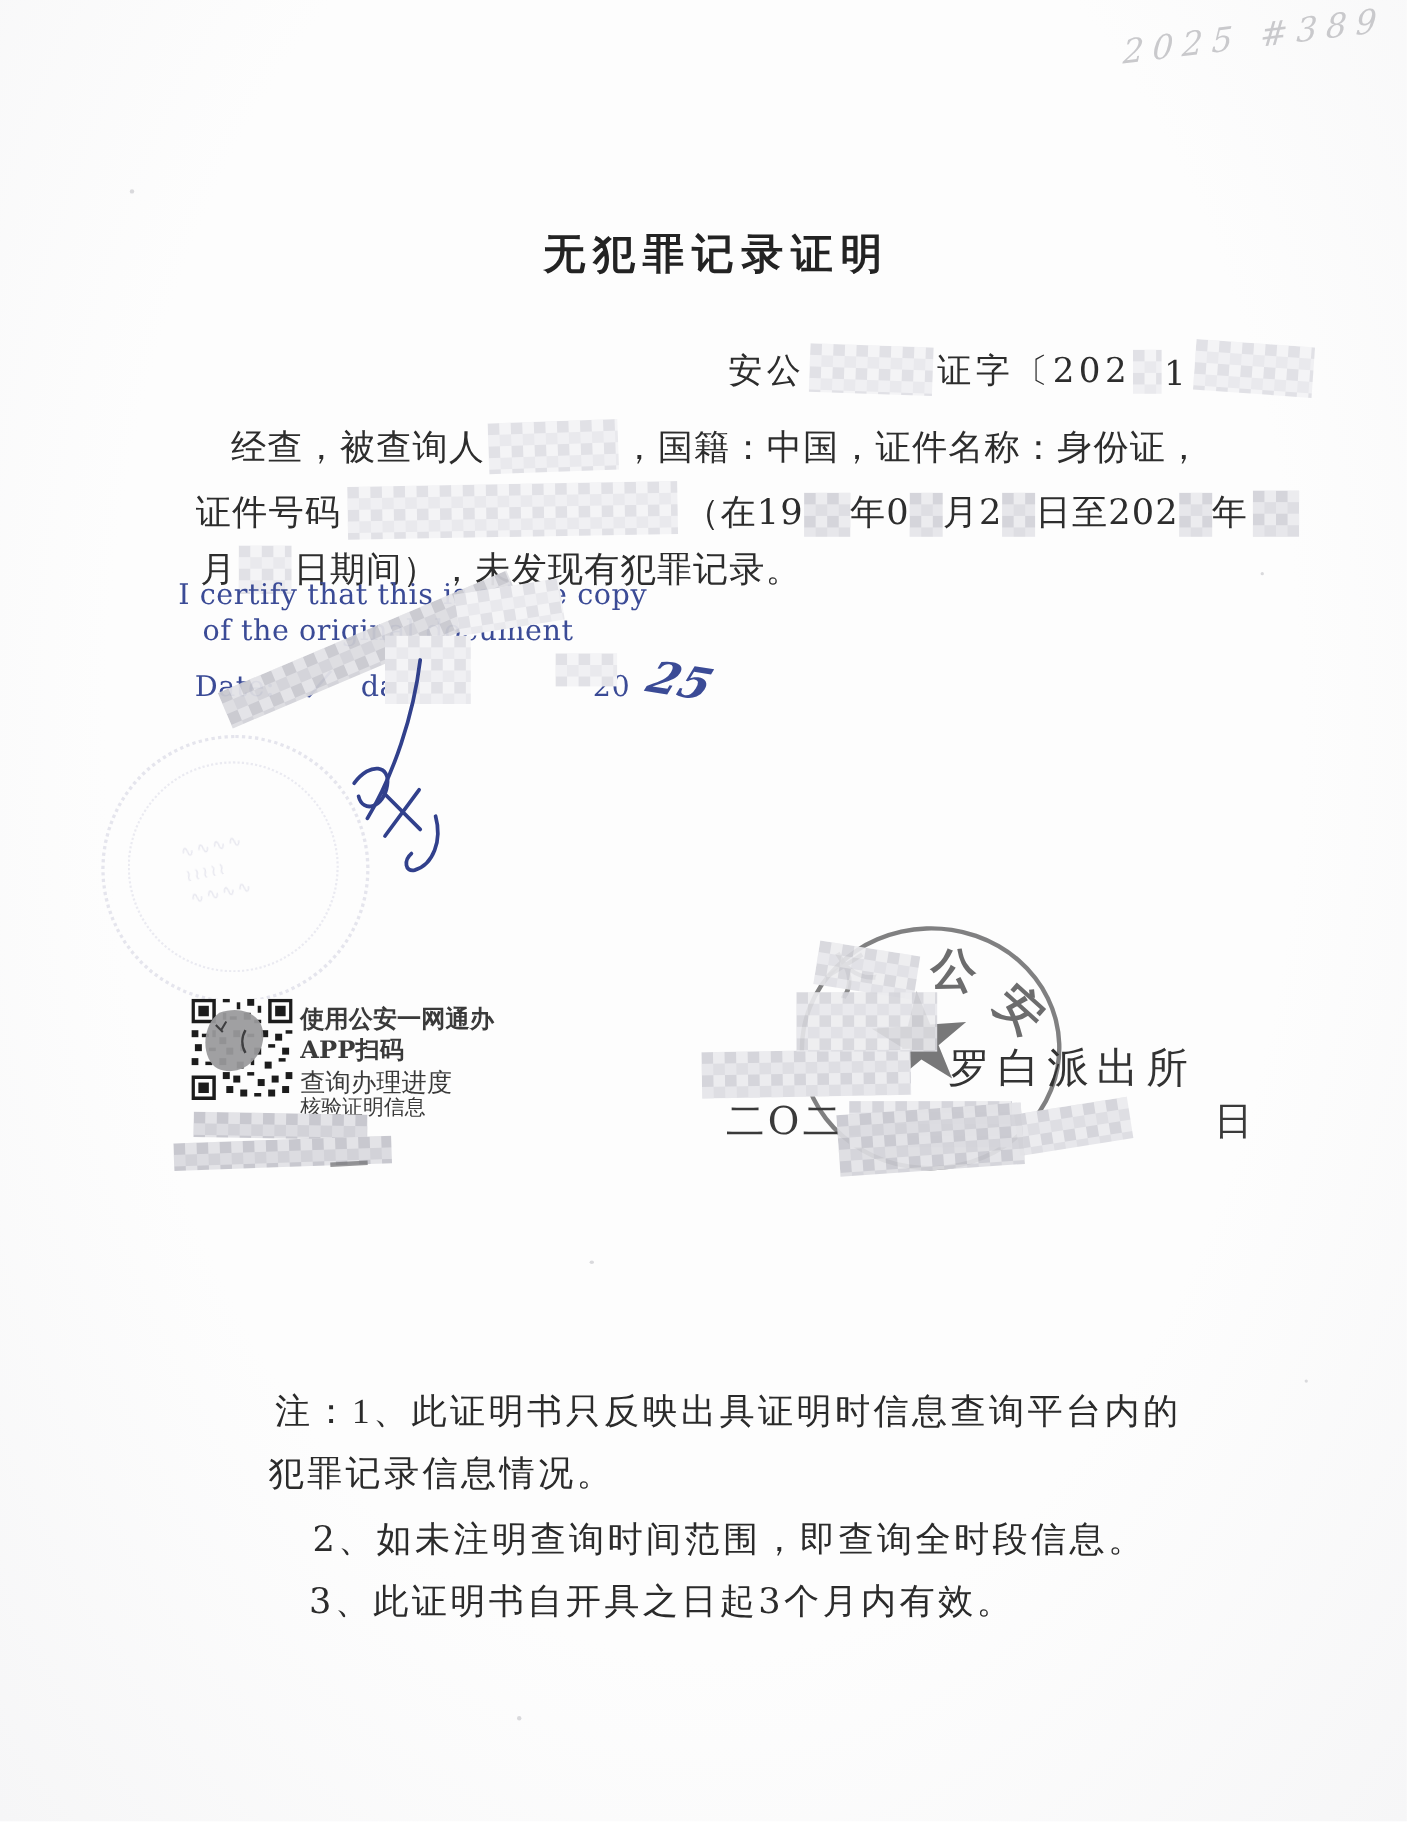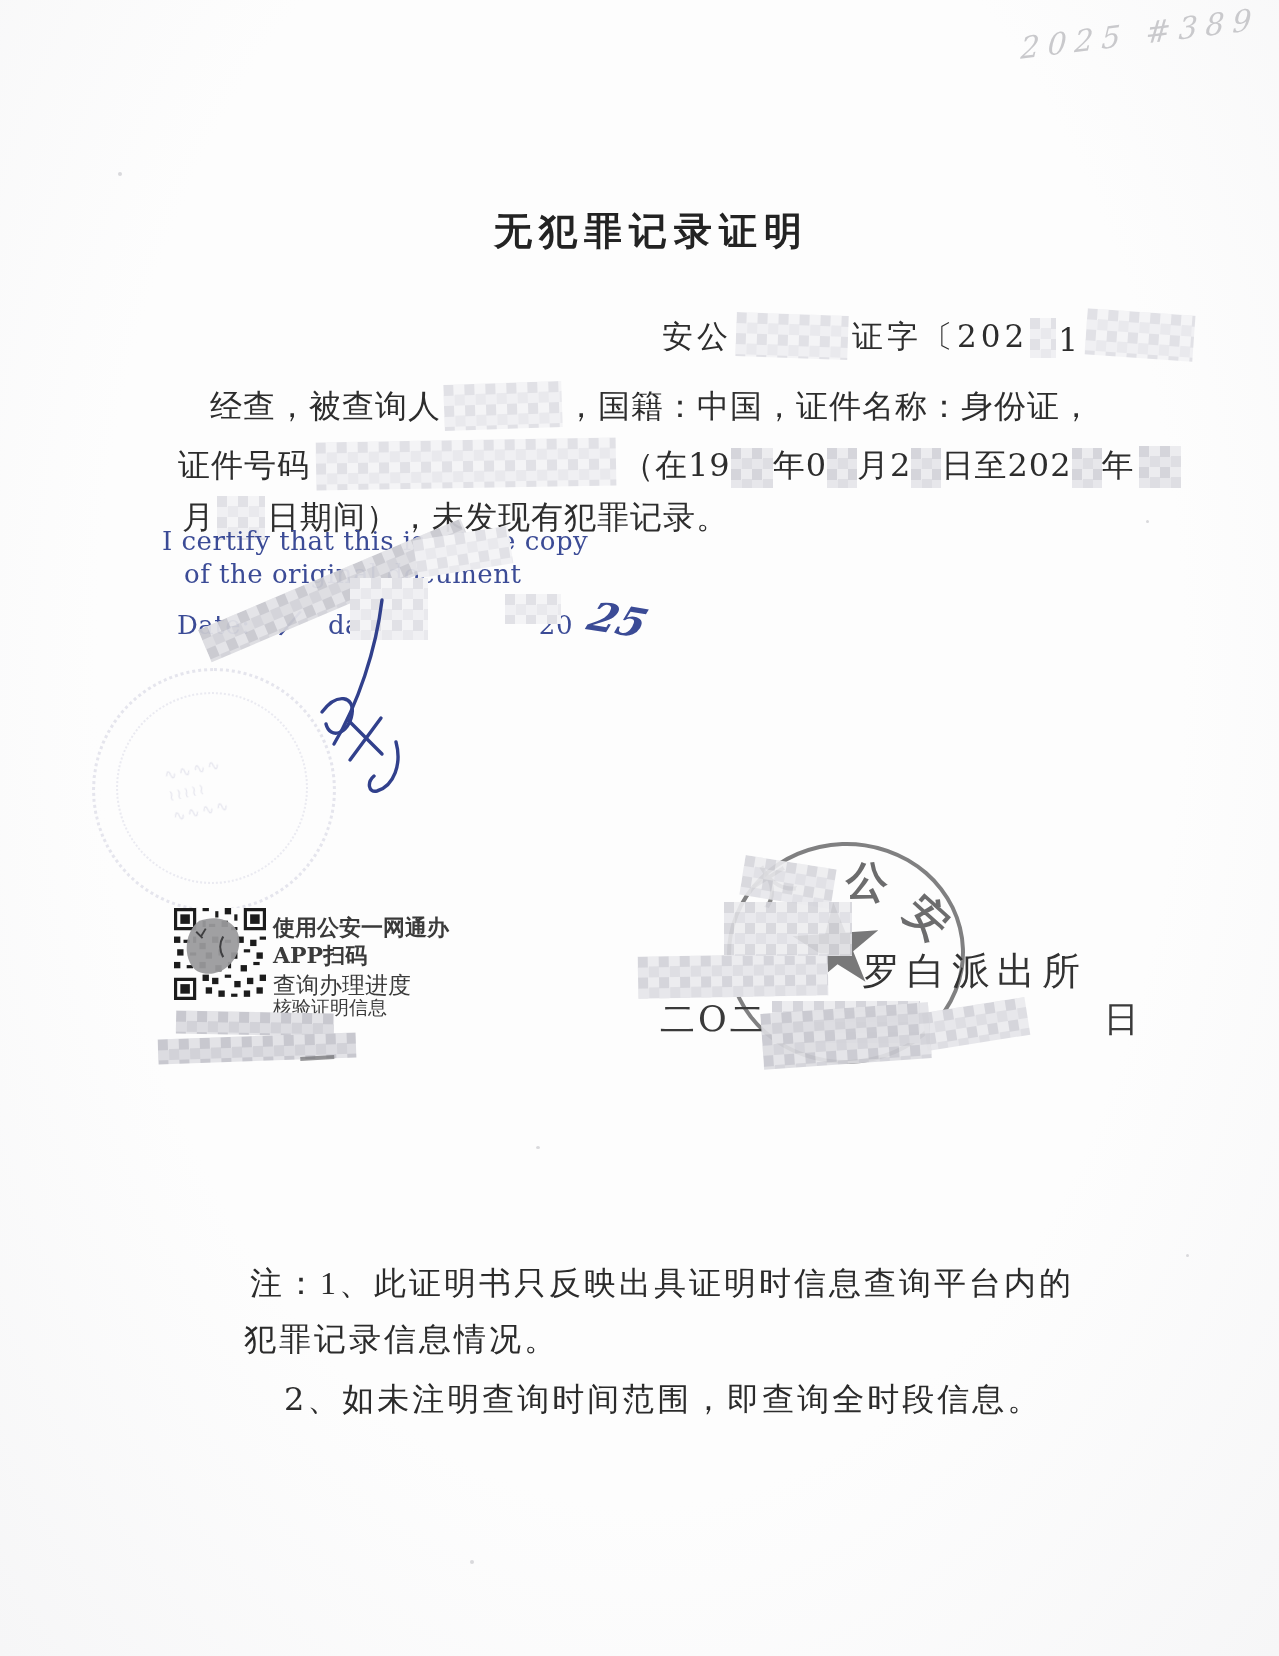--- a/index.html
+++ b/index.html
@@ -194,20 +194,21 @@
     <span class="sealdate" style="margin-left:66px;">日</span>
   </div>
 
   <div class="abs mz" style="left:742px;top:862px;width:92px;height:40px;transform:rotate(9deg);opacity:.9;"></div>
   <div class="abs mz" style="left:724px;top:902px;width:128px;height:54px;opacity:.9;"></div>
   <div class="abs mz mid" style="left:762px;top:1008px;width:168px;height:56px;transform:rotate(-4deg);opacity:.92;"></div>
 
   <div class="abs note" style="left:250px;top:1262px;font-family:Liberation Serif, serif;">注：1、此证明书只反映出具证明时信息查询平台内的</div>
   <div class="abs note" style="left:212px;top:1318px;margin-left:32px;">犯罪记录信息情况。</div>
   <div class="abs note" style="left:284px;top:1378px;">2、如未注明查询时间范围，即查询全时段信息。</div>
+  <div class="abs note" style="left:281px;top:1434px;">3、此证明书自开具之日起3个月内有效。</div>
 
   <div class="speck" style="left:118px;top:172px;width:4px;height:4px;"></div>
   <div class="speck" style="left:1146px;top:520px;width:3px;height:3px;"></div>
   <div class="speck" style="left:536px;top:1146px;width:4px;height:3px;"></div>
   <div class="speck" style="left:470px;top:1560px;width:4px;height:4px;"></div>
   <div class="speck" style="left:1186px;top:1254px;width:3px;height:3px;"></div>
 
 </div>
 
 </body></html>

